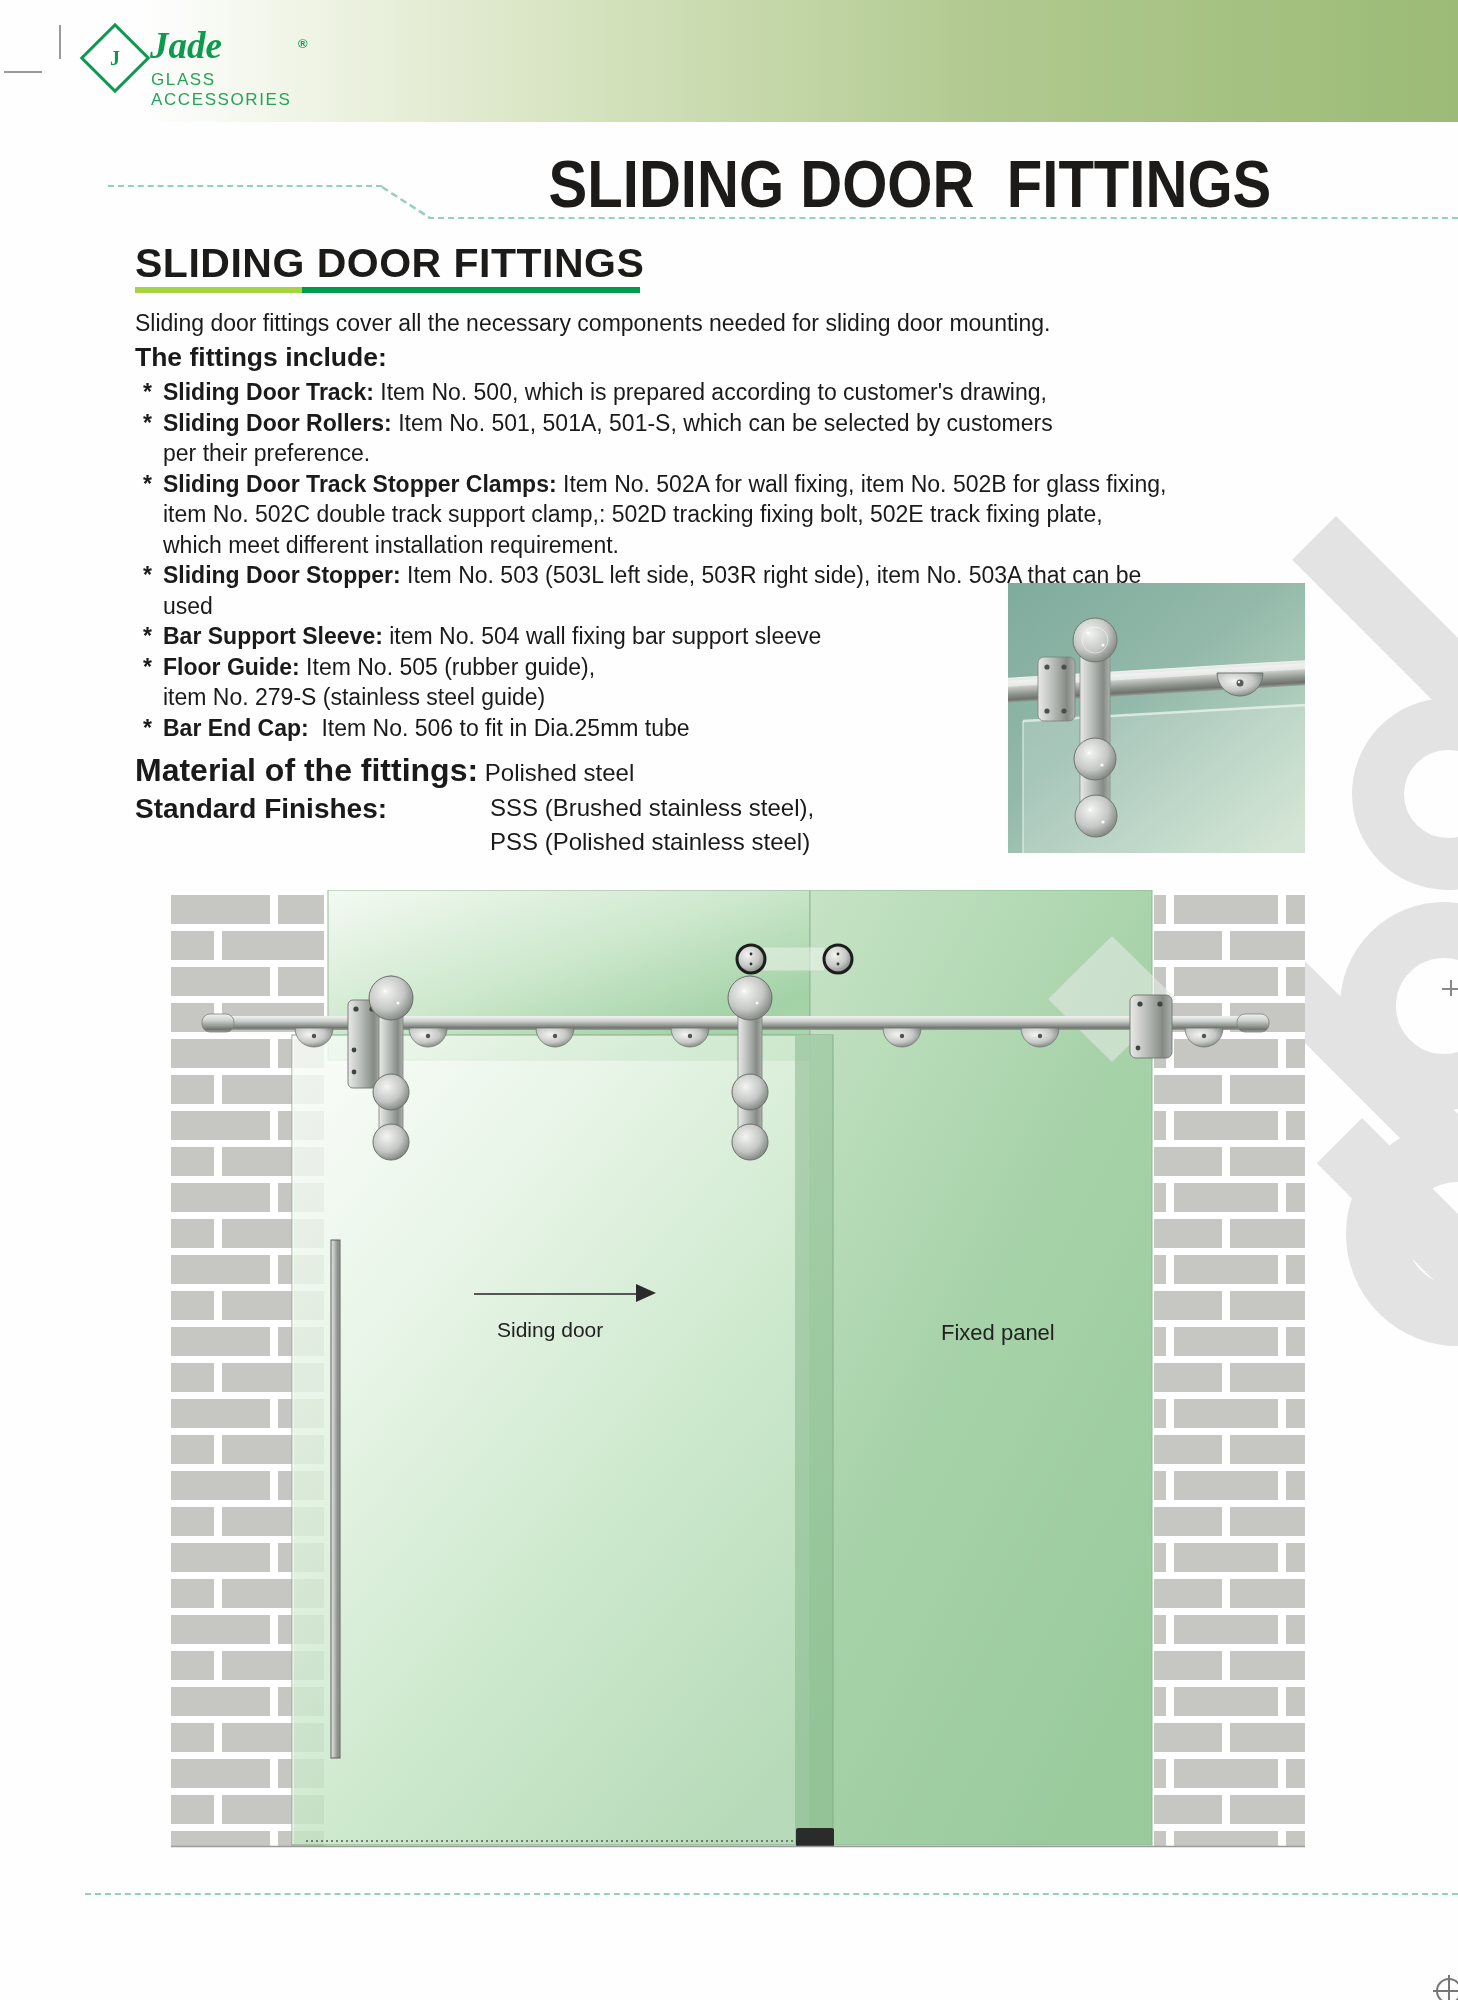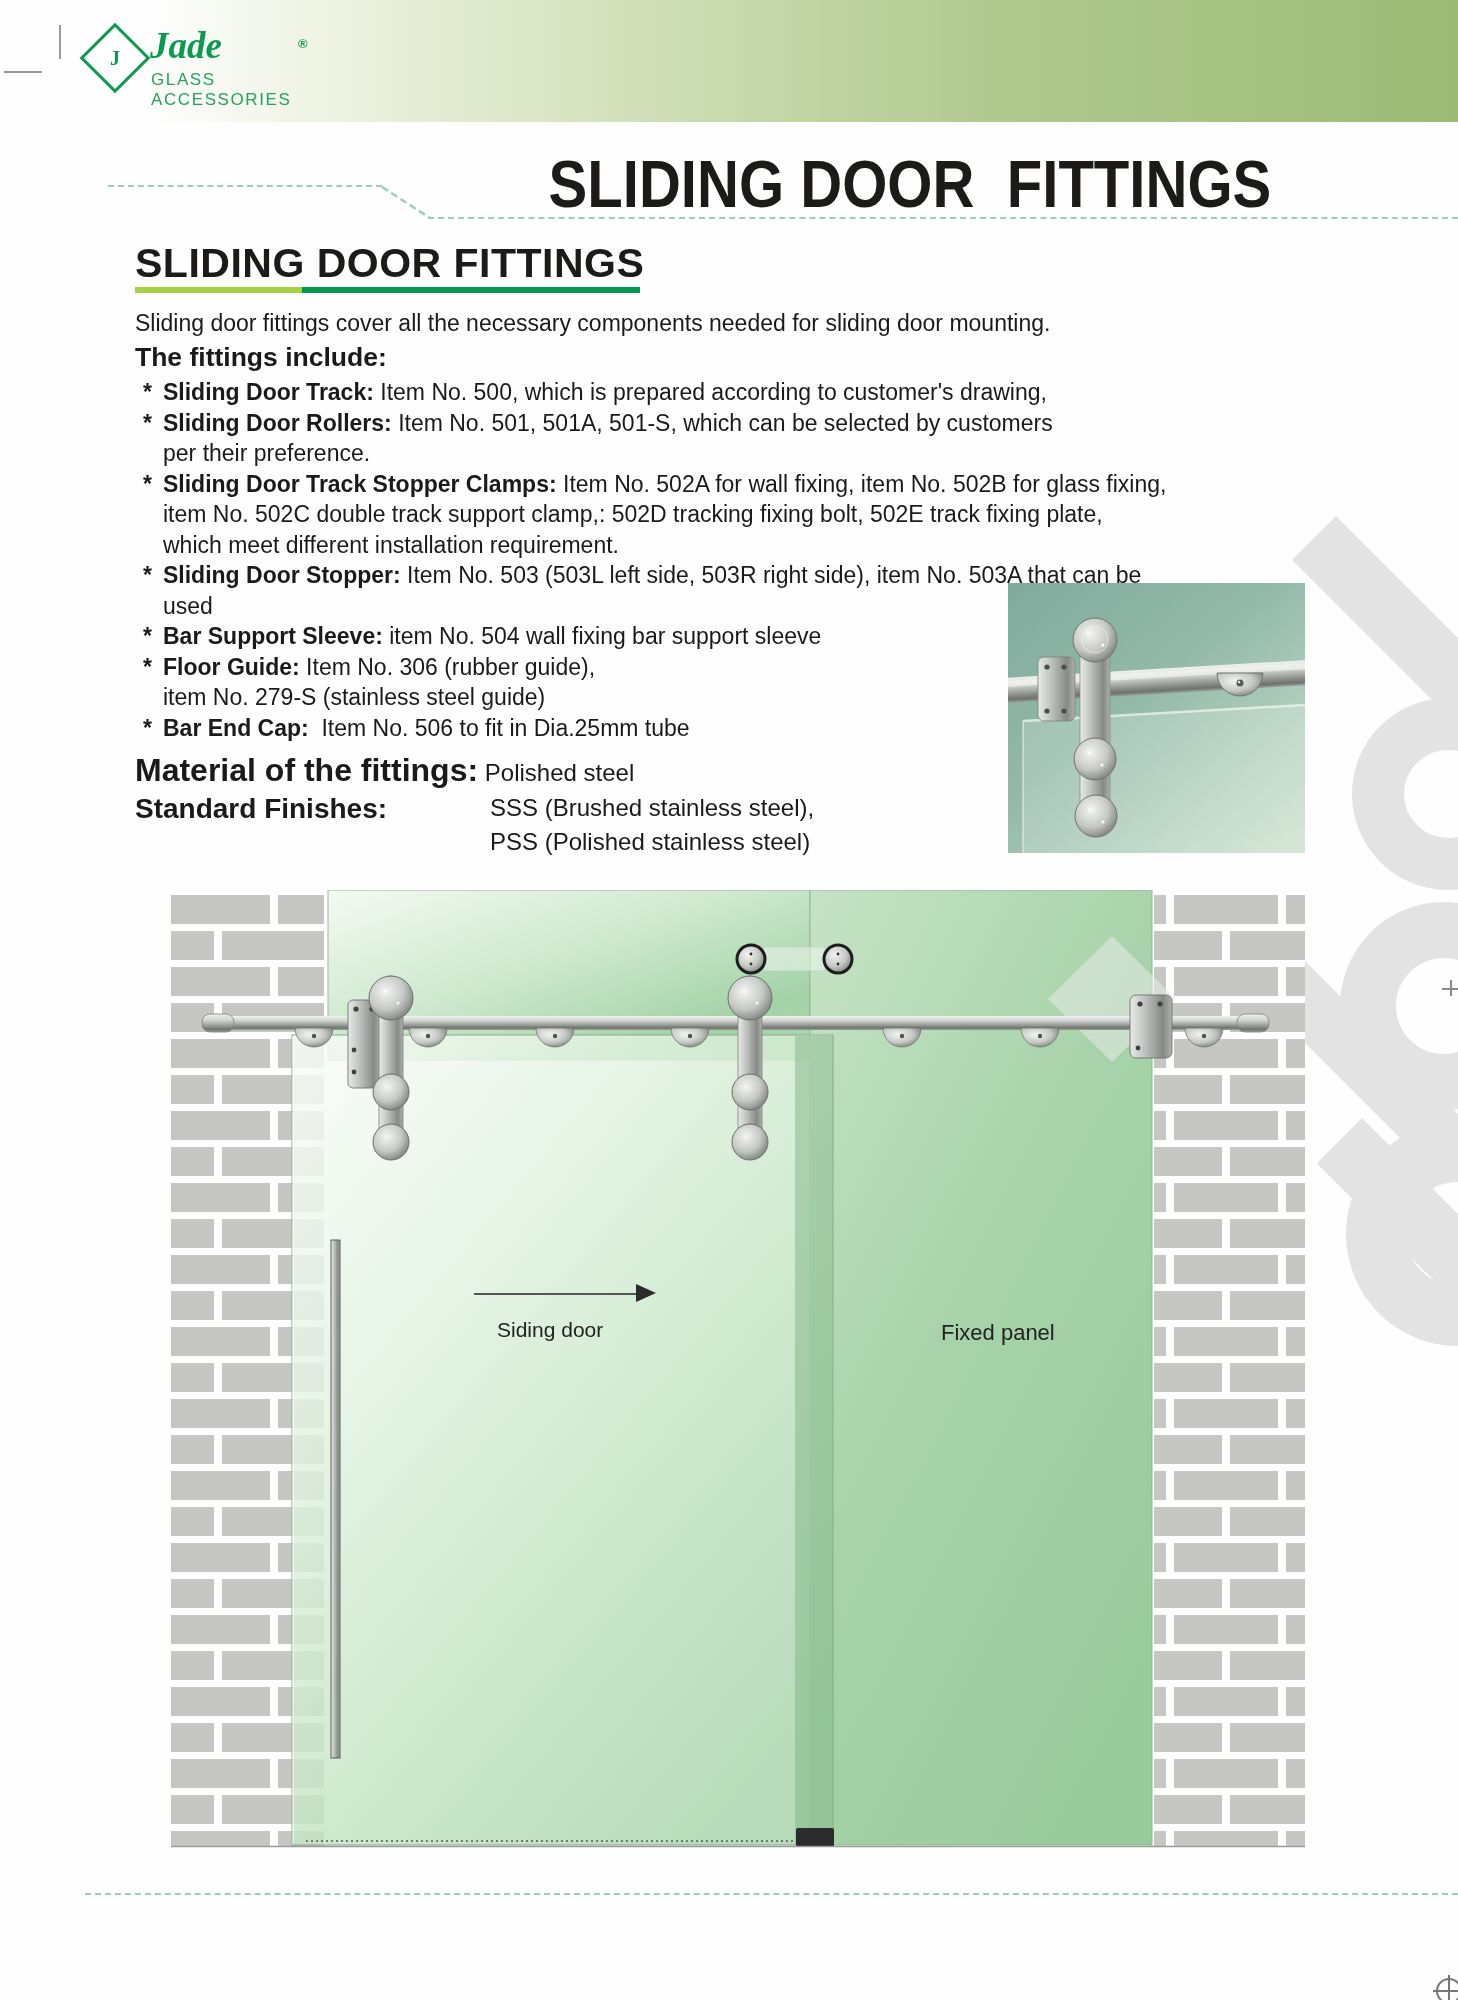--- a/index.html
+++ b/index.html
@@ -141,21 +141,21 @@
         <div class="line"><b>Sliding Door Stopper:</b> <span>Item No. 503 (503L left side, 503R right side), item No. 503A that can be used</span></div>
       </div>
 
       <div class="li">
         <span class="bullet">*</span>
         <div class="line"><b>Bar Support Sleeve:</b> <span>item No. 504 wall fixing bar support sleeve</span></div>
       </div>
 
       <div class="li">
         <span class="bullet">*</span>
-        <div class="line"><b>Floor Guide:</b> <span>Item No. 306 (rubber guide),</span></div>
+        <div class="line"><b>Floor Guide:</b> <span>Item No. 505 (rubber guide),</span></div>
         <div class="line">item No. 279-S (stainless steel guide)</div>
       </div>
 
       <div class="li">
         <span class="bullet">*</span>
         <div class="line"><b>Bar End Cap:</b>&nbsp; <span>Item No. 506 to fit in Dia.25mm tube</span></div>
       </div>
     </div>
 
     <div class="material-row">

